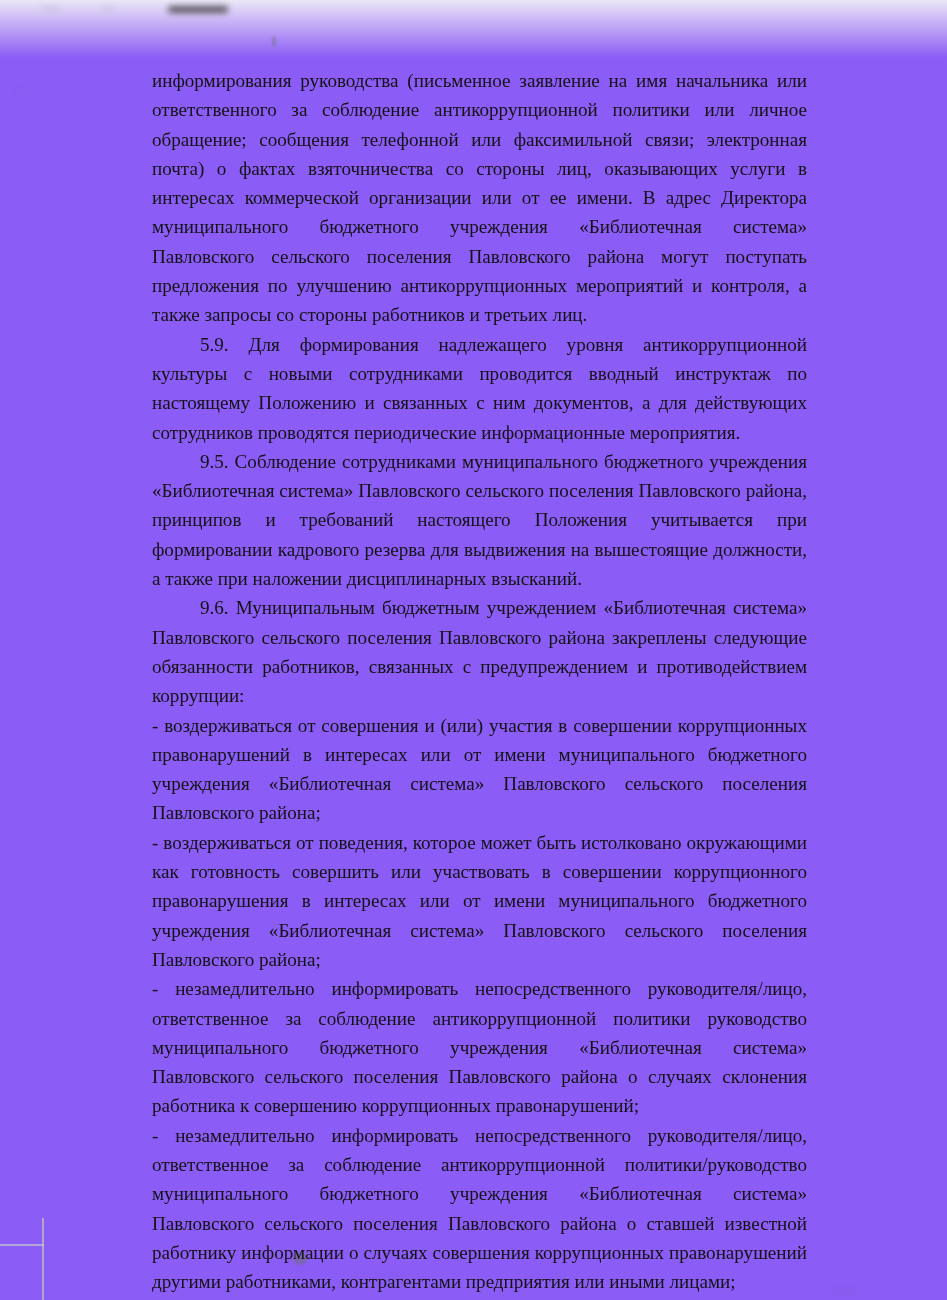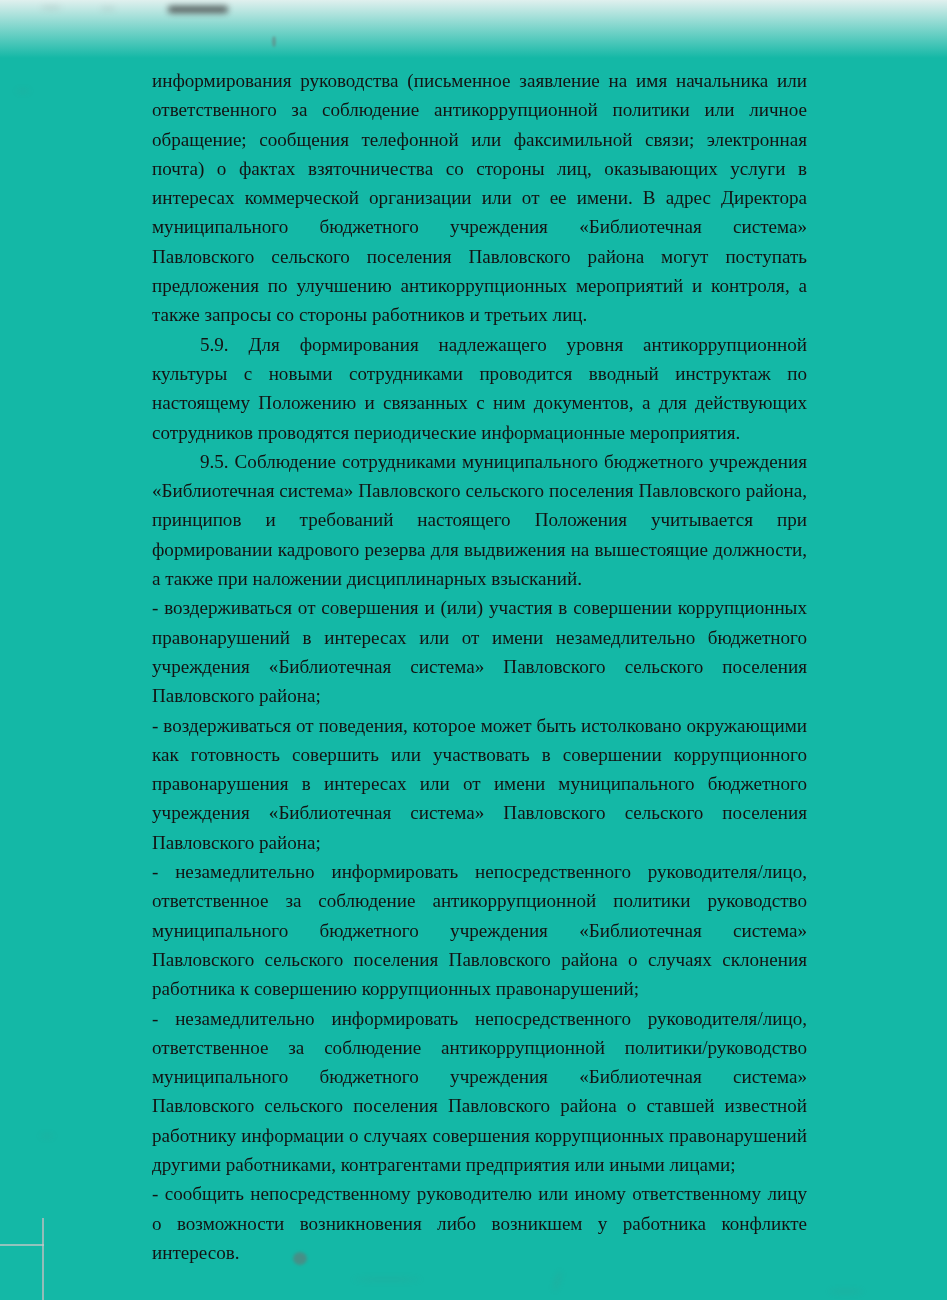--- a/index.html
+++ b/index.html
@@ -4,21 +4,21 @@
 <style>
   html, body {
     margin: 0;
     padding: 0;
     background: #ffffff;
   }
   .page {
     position: relative;
     width: 947px;
     height: 1300px;
-    background: #14b8a6;
+    background: #8b5cf6;
     overflow: hidden;
     font-family: "Liberation Serif", "DejaVu Serif", serif;
   }
 
   
   .scan-layer {
     position: absolute;
     inset: 0;
     pointer-events: none;
   }
@@ -111,20 +111,21 @@
     <div class="smudge smudge-i"></div>
     <div class="smudge smudge-j"></div>
     <div class="edge-line-left"></div>
     <div class="edge-line-bottom"></div>
   </div>
 
   <div class="doc-body">
     <p class="p-flush">информирования руководства  (письменное заявление на имя начальника или ответственного за соблюдение антикоррупционной политики или личное обращение;  сообщения телефонной или факсимильной связи; электронная почта) о фактах взяточничества со стороны лиц, оказывающих услуги в интересах коммерческой организации или от ее имени. В адрес Директора муниципального бюджетного учреждения  «Библиотечная система» Павловского сельского поселения Павловского района могут поступать предложения по улучшению антикоррупционных мероприятий и контроля, а также запросы со стороны работников и третьих лиц.</p>
     <p class="p-indent">5.9.  Для формирования надлежащего уровня антикоррупционной культуры с новыми сотрудниками проводится вводный инструктаж по настоящему Положению и связанных с ним документов, а для действующих сотрудников проводятся периодические информационные мероприятия.</p>
     <p class="p-indent">9.5.  Соблюдение сотрудниками муниципального бюджетного учреждения  «Библиотечная система» Павловского сельского поселения Павловского района, принципов и требований настоящего Положения учитывается при формировании кадрового резерва для выдвижения на вышестоящие должности, а также при наложении дисциплинарных взысканий.</p>
-    <p class="p-flush">- воздерживаться от совершения и (или) участия в совершении коррупционных правонарушений в интересах или от имени незамедлительно бюджетного учреждения  «Библиотечная система» Павловского сельского поселения Павловского района;</p>
+    <p class="p-indent">9.6.  Муниципальным бюджетным учреждением  «Библиотечная система» Павловского сельского поселения Павловского района закреплены следующие обязанности работников, связанных с предупреждением и противодействием коррупции:</p>
+    <p class="p-flush">- воздерживаться от совершения и (или) участия в совершении коррупционных правонарушений в интересах или от имени муниципального бюджетного учреждения  «Библиотечная система» Павловского сельского поселения Павловского района;</p>
     <p class="p-flush">- воздерживаться от поведения, которое может быть истолковано окружающими как готовность совершить или участвовать в совершении коррупционного правонарушения в интересах или от имени муниципального бюджетного учреждения  «Библиотечная система» Павловского сельского поселения Павловского района;</p>
     <p class="p-flush">- незамедлительно информировать непосредственного руководителя/лицо, ответственное за соблюдение антикоррупционной политики руководство муниципального бюджетного учреждения  «Библиотечная система» Павловского сельского поселения Павловского района о случаях склонения работника к совершению коррупционных правонарушений;</p>
     <p class="p-flush">- незамедлительно информировать непосредственного руководителя/лицо, ответственное за соблюдение антикоррупционной политики/руководство муниципального бюджетного учреждения  «Библиотечная система» Павловского сельского поселения Павловского района о ставшей известной работнику информации о случаях совершения коррупционных правонарушений другими работниками, контрагентами предприятия или иными лицами;</p>
     <p class="p-flush">- сообщить непосредственному руководителю или иному ответственному лицу о возможности возникновения либо возникшем у работника конфликте интересов.</p>
   </div>
 
 </div>
 
 </body></html>

